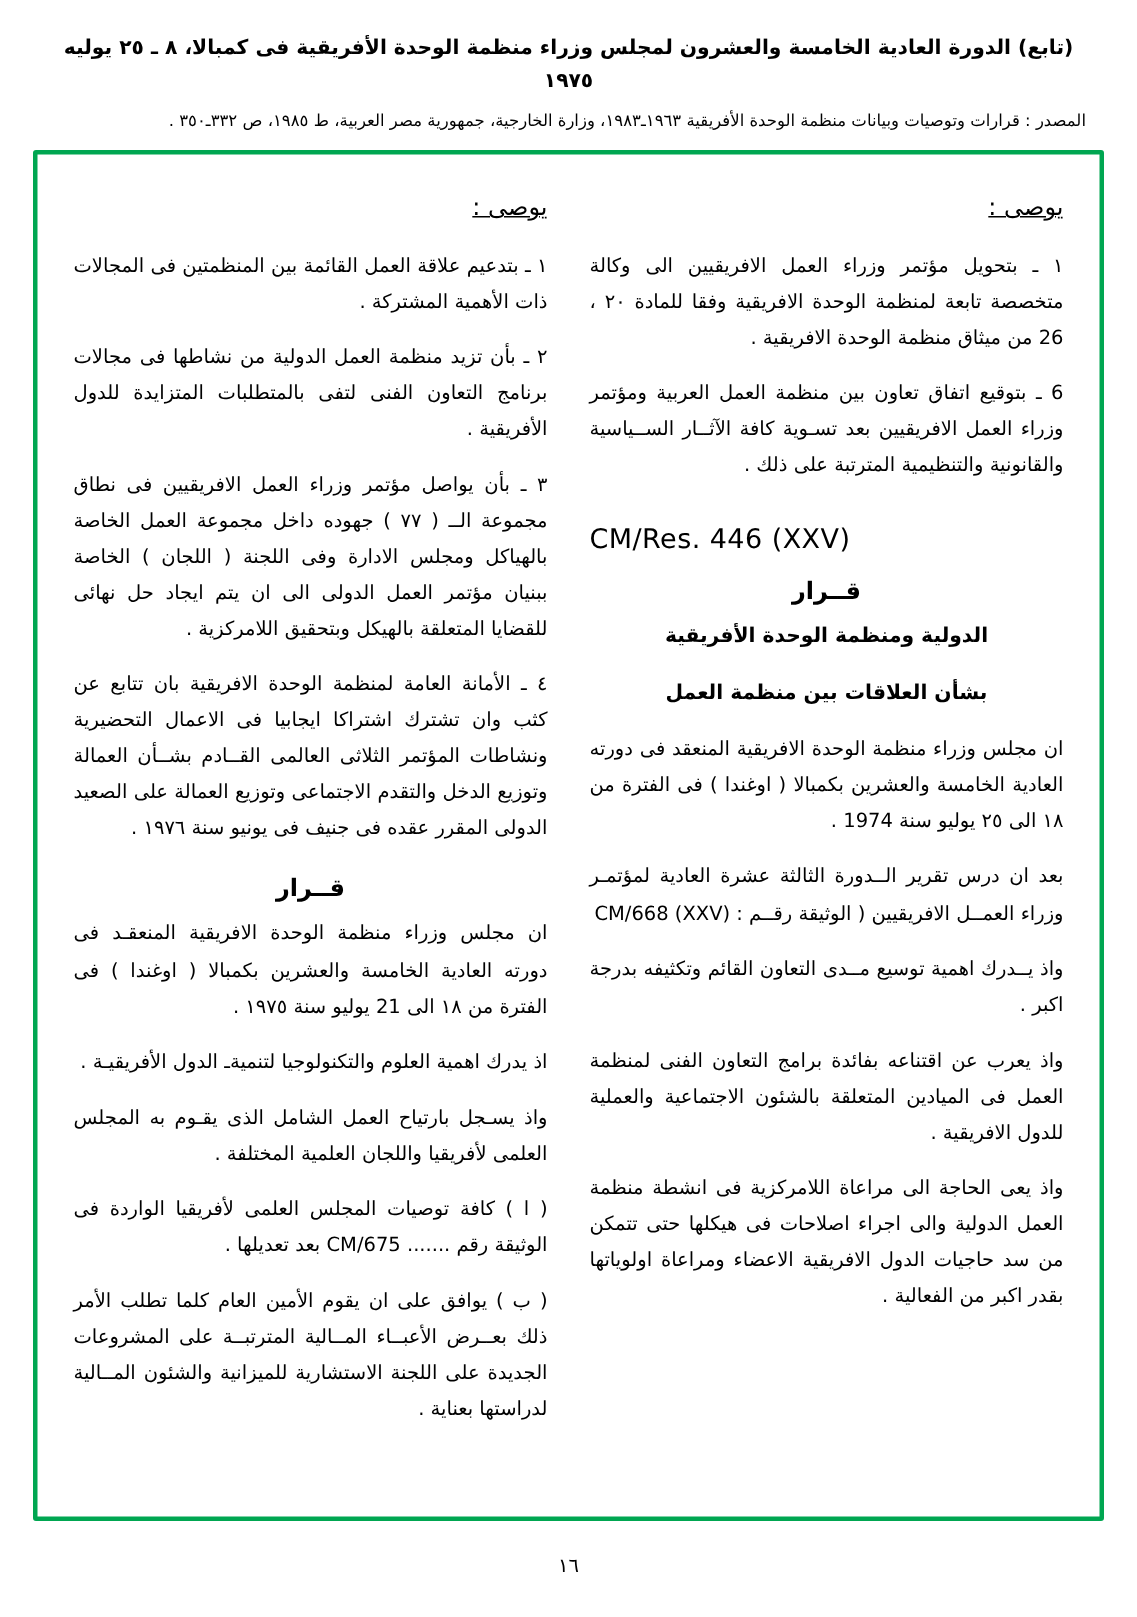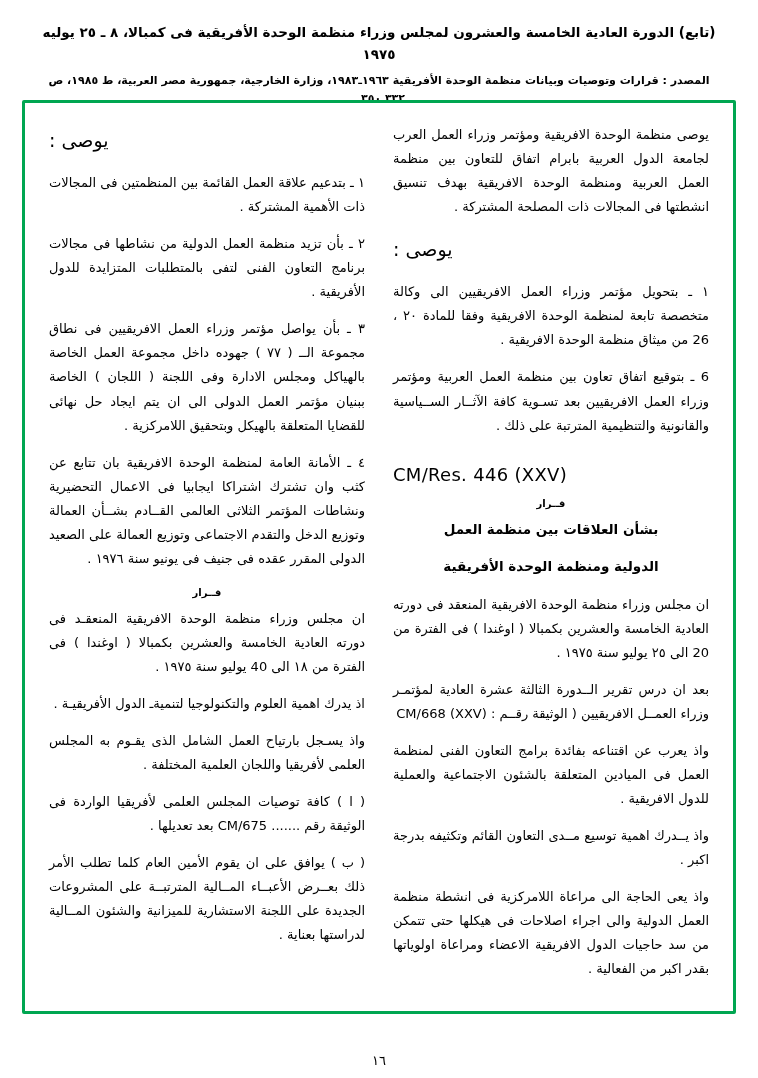--- a/index.html
+++ b/index.html
@@ -25,22 +25,23 @@
   }
   .header-title {
     font-size: 13.5px;
     font-weight: bold;
     line-height: 1.6;
     letter-spacing: 0;
   }
   .header-source {
     margin-top: 7px;
     font-size: 11px;
-    font-weight: bold;
+    font-weight: normal;
     line-height: 1.6;
+    text-align: right;
   }
   .frame {
     position: absolute;
     left: 22px;
     right: 22px;
     top: 100px;
     bottom: 64px;
     border: 3px solid #00a651;
     border-radius: 2px;
     background: #ffffff;
@@ -72,34 +73,35 @@
     font-size: 13px;
     line-height: 1.85;
     text-align: justify;
     text-justify: inter-word;
   }
   p.para.last {
     margin-bottom: 0;
   }
   .lead {
     margin: 0 0 13px 0;
-    font-size: 19px;
+    font-size: 16px;
     line-height: 1.85;
-    text-align: left;
+    text-align: right;
+    text-decoration: underline;
   }
   .res-code {
     margin: 26px 0 10px 0;
     font-size: 18px;
     direction: ltr;
     text-align: left;
     letter-spacing: 0.3px;
   }
   .res-title {
     margin: 0 0 6px 0;
-    font-size: 10px;
+    font-size: 16px;
     font-weight: bold;
     text-align: center;
     line-height: 1.7;
   }
   .res-sub {
     margin: 0 0 14px 0;
     font-size: 13.5px;
     font-weight: bold;
     text-align: center;
     line-height: 1.75;
@@ -111,67 +113,66 @@
   .right-word {
     margin: 6px 0 12px 0;
     font-size: 13px;
     text-align: center;
     letter-spacing: 2px;
   }
   .footer {
     position: absolute;
     left: 0;
     right: 0;
-    bottom: 10px;
+    bottom: 26px;
     text-align: center;
     font-size: 13px;
   }
 </style>
 </head>
 <body>
 
 <div class="page">
 
   <div class="header">
     <div class="header-title">(تابع) الدورة العادية الخامسة والعشرون لمجلس وزراء منظمة الوحدة الأفريقية فى كمبالا، ٨ ـ ٢٥ يوليه ١٩٧٥</div>
     <div class="header-source">المصدر : ‏قرارات وتوصيات وبيانات منظمة الوحدة الأفريقية ١٩٦٣ـ١٩٨٣‏، وزارة الخارجية، جمهورية مصر العربية، ط ١٩٨٥، ص ٣٣٢ـ٣٥٠ .</div>
   </div>
 
   <div class="frame">
     <div class="frame-inner">
 
       <div class="col col-right">
-        <p class="para">يوصى منظمة الوحدة الافريقية ومؤتمر وزراء العمل العرب لجامعة الدول العربية بابرام اتفاق للتعاون بين منظمة العمل العربية ومنظمة الوحدة الافريقية بهدف تنسيق انشطتها فى المجالات ذات المصلحة المشتركة .</p>
         <p class="lead">يوصى :</p>
         <p class="para">١ ـ بتحويل مؤتمر وزراء العمل الافريقيين الى وكالة متخصصة تابعة لمنظمة الوحدة الافريقية وفقا للمادة ٢٠ ، 26 من ميثاق منظمة الوحدة الافريقية .</p>
         <p class="para">6 ـ بتوقيع اتفاق تعاون بين منظمة العمل العربية ومؤتمر وزراء العمل الافريقيين بعد تسـوية كافة الآثــار الســياسية والقانونية والتنظيمية المترتبة على ذلك .</p>
 
         <div class="res-code inline-code">CM/Res. 446 (XXV)</div>
         <div class="res-title">قــرار</div>
+        <div class="res-sub">الدولية ومنظمة الوحدة الأفريقية</div>
         <div class="res-sub">بشأن العلاقات بين منظمة العمل</div>
-        <div class="res-sub">الدولية ومنظمة الوحدة الأفريقية</div>
 
-        <p class="para">ان مجلس وزراء منظمة الوحدة الافريقية المنعقد فى دورته العادية الخامسة والعشرين بكمبالا ( اوغندا ) فى الفترة من 20 الى ٢٥ يوليو سنة ١٩٧٥ .</p>
+        <p class="para">ان مجلس وزراء منظمة الوحدة الافريقية المنعقد فى دورته العادية الخامسة والعشرين بكمبالا ( اوغندا ) فى الفترة من ١٨ الى ٢٥ يوليو سنة 1974 .</p>
         <p class="para">بعد ان درس تقرير الــدورة الثالثة عشرة العادية لمؤتمـر وزراء العمــل الافريقيين ( الوثيقة رقــم : CM/668  (XXV)</p>
+        <p class="para">واذ يــدرك اهمية توسيع مــدى التعاون القائم وتكثيفه بدرجة اكبر .</p>
         <p class="para">واذ يعرب عن اقتناعه بفائدة برامج التعاون الفنى لمنظمة العمل فى الميادين المتعلقة بالشئون الاجتماعية والعملية للدول الافريقية .</p>
-        <p class="para">واذ يــدرك اهمية توسيع مــدى التعاون القائم وتكثيفه بدرجة اكبر .</p>
         <p class="para">واذ يعى الحاجة الى مراعاة اللامركزية فى انشطة منظمة العمل الدولية والى اجراء اصلاحات فى هيكلها حتى تتمكن من سد حاجيات الدول الافريقية الاعضاء ومراعاة اولوياتها بقدر اكبر من الفعالية .</p>
 
       </div>
 
       <div class="col col-left">
         <p class="lead">يوصى :</p>
         <p class="para">١ ـ بتدعيم علاقة العمل القائمة بين المنظمتين فى المجالات ذات الأهمية المشتركة .</p>
         <p class="para">٢ ـ بأن تزيد منظمة العمل الدولية من نشاطها فى مجالات برنامج التعاون الفنى لتفى بالمتطلبات المتزايدة للدول الأفريقية .</p>
         <p class="para">٣ ـ بأن يواصل مؤتمر وزراء العمل الافريقيين فى نطاق مجموعة الــ ( ٧٧ ) جهوده داخل مجموعة العمل الخاصة بالهياكل ومجلس الادارة وفى اللجنة ( اللجان ) الخاصة ببنيان مؤتمر العمل الدولى الى ان يتم ايجاد حل نهائى للقضايا المتعلقة بالهيكل وبتحقيق اللامركزية .</p>
         <p class="para">٤ ـ الأمانة العامة لمنظمة الوحدة الافريقية بان تتابع عن كثب وان تشترك اشتراكا ايجابيا فى الاعمال التحضيرية ونشاطات المؤتمر الثلاثى العالمى القــادم بشــأن العمالة وتوزيع الدخل والتقدم الاجتماعى وتوزيع العمالة على الصعيد الدولى المقرر عقده فى جنيف فى يونيو سنة ١٩٧٦ .</p>
 
         <div class="res-title">قــرار</div>
 
-        <p class="para">ان مجلس وزراء منظمة الوحدة الافريقية المنعقـد فى دورته العادية الخامسة والعشرين بكمبالا ( اوغندا ) فى الفترة من ١٨ الى 40 يوليو سنة ١٩٧٥ .</p>
+        <p class="para">ان مجلس وزراء منظمة الوحدة الافريقية المنعقـد فى دورته العادية الخامسة والعشرين بكمبالا ( اوغندا ) فى الفترة من ١٨ الى 21 يوليو سنة ١٩٧٥ .</p>
         <p class="para">اذ يدرك اهمية العلوم والتكنولوجيا لتنميةـ الدول الأفريقيـة .</p>
         <p class="para">واذ يسـجل بارتياح العمل الشامل الذى يقـوم به المجلس العلمى لأفريقيا واللجان العلمية المختلفة .</p>
 
 
         <p class="para">( ا ) كافة توصيات المجلس العلمى لأفريقيا الواردة فى الوثيقة رقم ....... CM/675 بعد تعديلها .</p>
         <p class="para last">( ب ) يوافق على ان يقوم الأمين العام كلما تطلب الأمر ذلك بعــرض الأعبــاء المــالية المترتبــة على المشروعات الجديدة على اللجنة الاستشارية للميزانية والشئون المــالية لدراستها بعناية .</p>
       </div>
 
     </div>
   </div>

